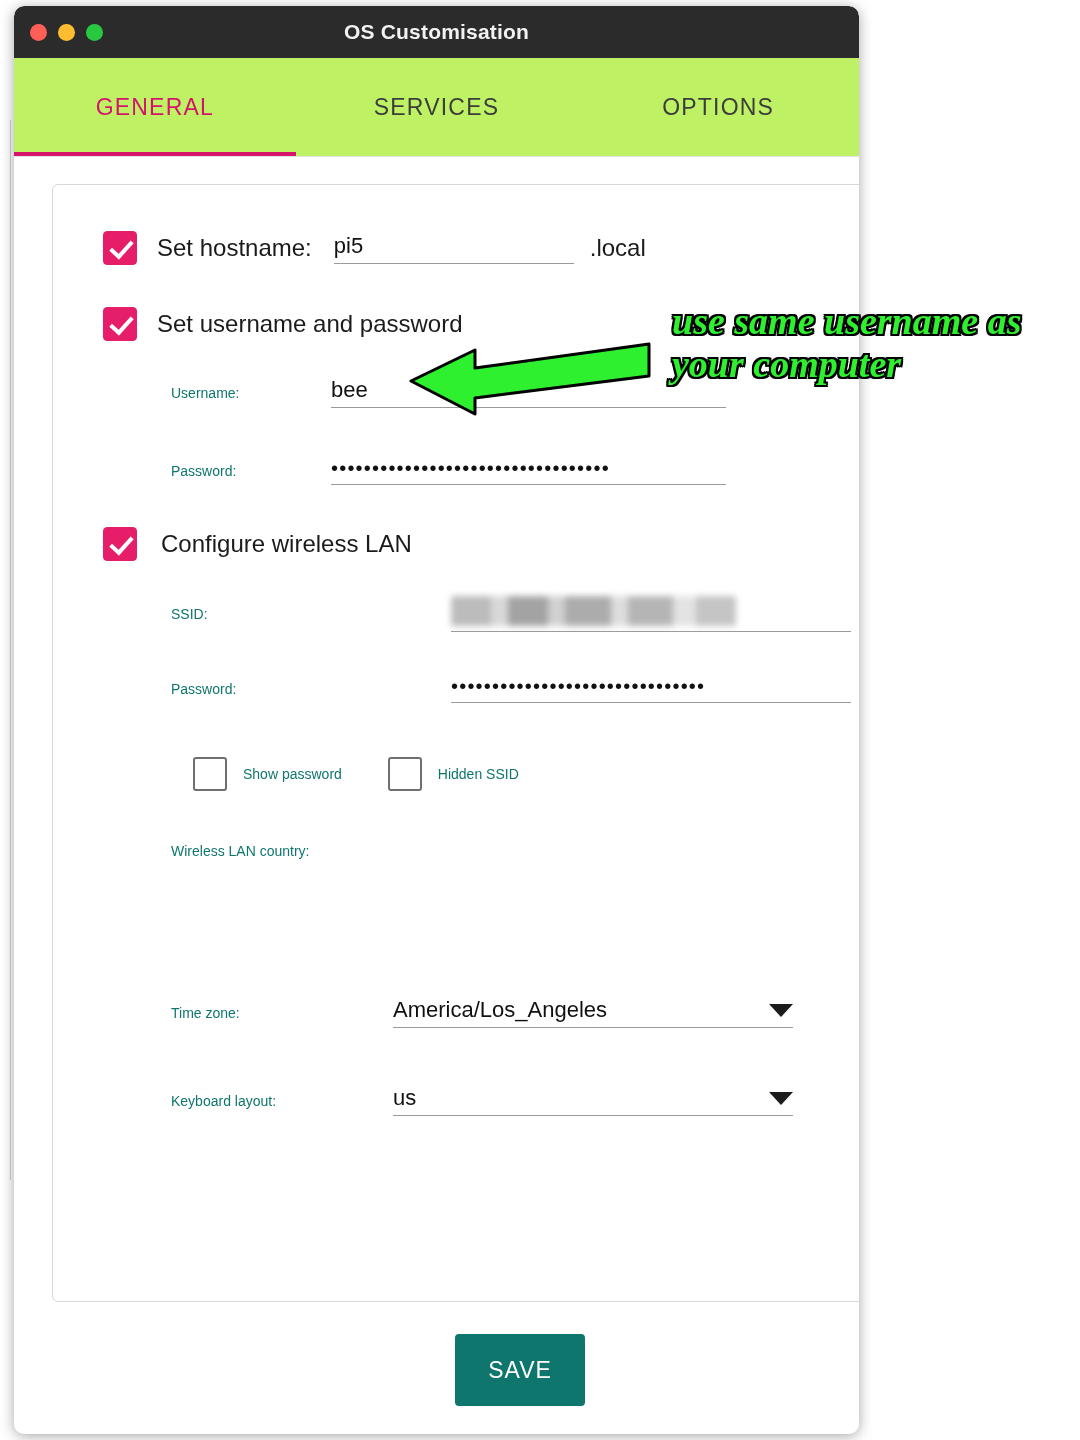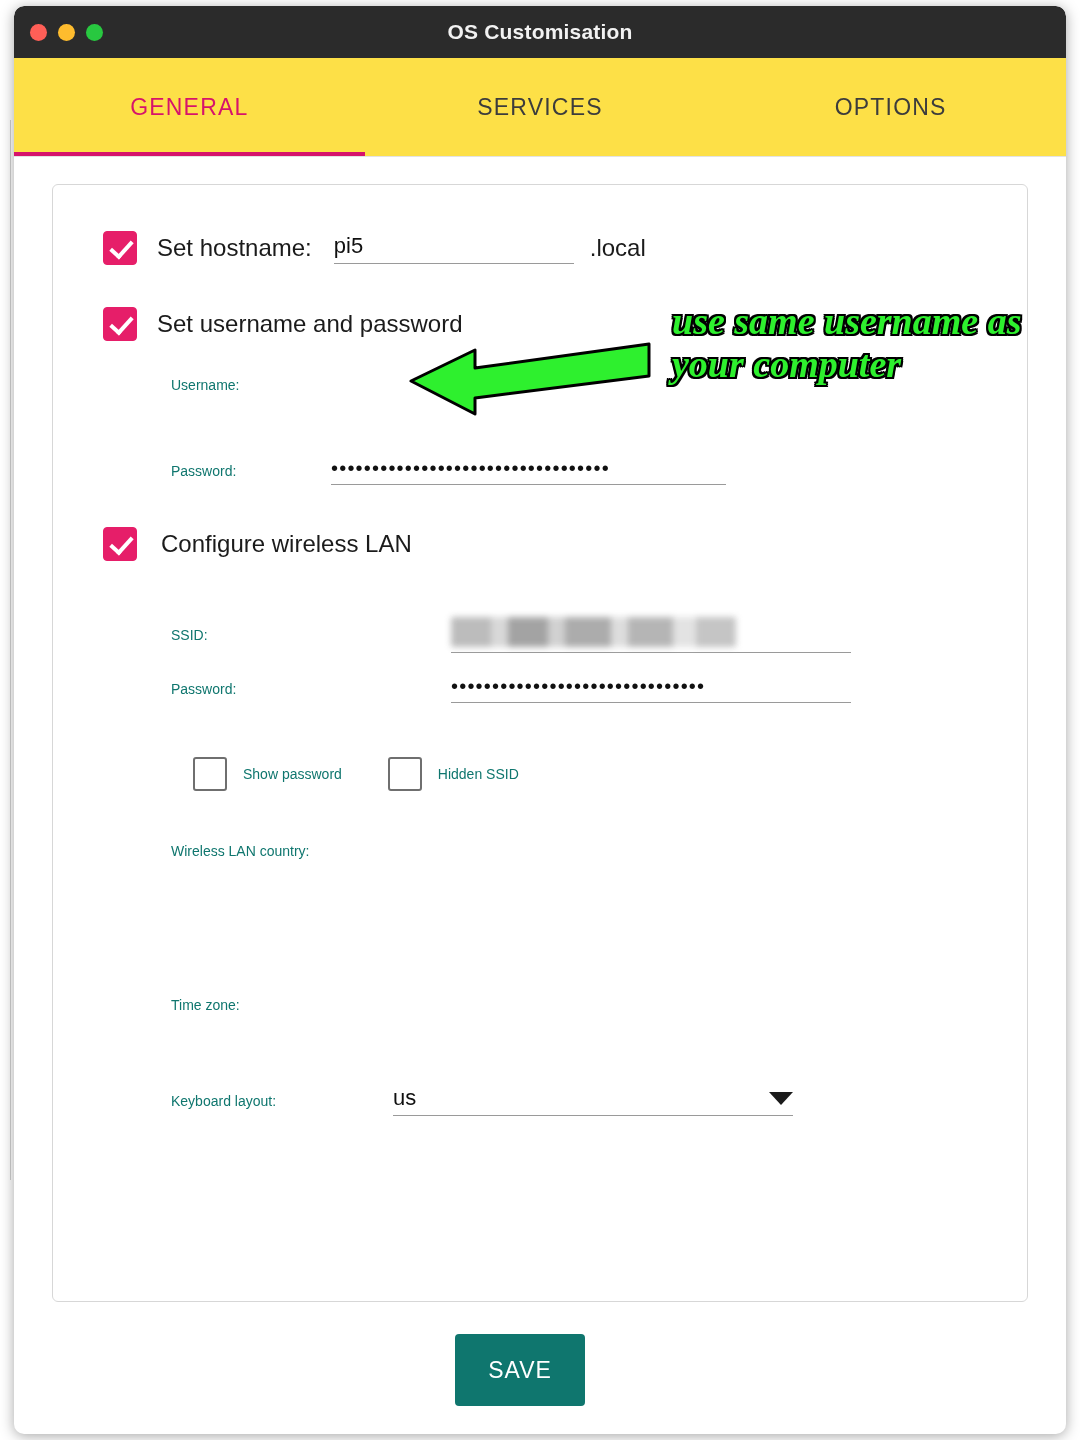--- a/index.html
+++ b/index.html
@@ -13,21 +13,21 @@
     font-family: "Liberation Sans", sans-serif;
     overflow: hidden;
     position: relative;
   }
 
   
   .window {
     position: absolute;
     left: 14px;
     top: 6px;
-    width: 1052px;
+    width: 845px;
     height: 1428px;
     background: #ffffff;
     border-radius: 10px;
     box-shadow: 0 2px 14px rgba(0,0,0,0.35);
     overflow: hidden;
   }
   .titlebar {
     height: 52px;
     background: #2b2b2b;
     border-top-left-radius: 10px;
@@ -58,21 +58,21 @@
     border-radius: 50%;
     display: block;
   }
   .dot.red { background: #ff5f57; }
   .dot.yellow { background: #febc2e; }
   .dot.green { background: #28c840; }
 
   
   .tabbar {
     height: 98px;
-    background: #fde047;
+    background: #bef264;
     display: flex;
     align-items: stretch;
     border-bottom: 1px solid #e3e3e3;
   }
   .tab {
     flex: 1;
     display: flex;
     align-items: center;
     justify-content: center;
     font-size: 23px;
@@ -279,33 +279,34 @@
       <span class="lbl" style="margin-left:16px;">.local</span>
     </div>
 
     <div class="row" style="left:50px; top:122px;">
       <span class="cb checked"></span>
       <span class="lbl" style="margin-left:20px;">Set username and password</span>
     </div>
 
     <div class="row" style="left:118px; top:192px;">
       <span class="lbl-sub" style="width:150px;">Username:</span>
+      <span class="underline-field" style="width:395px; margin-left:10px;">bee</span>
     </div>
 
     <div class="row" style="left:118px; top:272px;">
       <span class="lbl-sub" style="width:150px;">Password:</span>
       <span class="underline-field dots" style="width:395px; margin-left:10px;">••••••••••••••••••••••••••••••••••</span>
     </div>
 
     <div class="row" style="left:50px; top:342px;">
       <span class="cb checked"></span>
       <span class="lbl" style="margin-left:24px;">Configure wireless LAN</span>
     </div>
 
-    <div class="row" style="left:118px; top:432px;">
+    <div class="row" style="left:118px; top:411px;">
       <span class="lbl-sub" style="width:280px;">SSID:</span>
       <span class="underline-field" style="width:400px; height:36px; position:relative;">
         <span class="blur-ssid" style="position:absolute; left:0; top:0;"></span>
       </span>
     </div>
 
     <div class="row" style="left:118px; top:490px;">
       <span class="lbl-sub" style="width:280px;">Password:</span>
       <span class="underline-field dots" style="width:400px;">•••••••••••••••••••••••••••••••</span>
     </div>
@@ -317,20 +318,24 @@
       <span class="lbl-sub" style="margin-left:16px;">Hidden SSID</span>
     </div>
 
     <div class="row" style="left:118px; top:658px;">
       <span class="lbl-sub" style="width:280px;">Wireless LAN country:</span>
     </div>
 
 
     <div class="row" style="left:118px; top:812px;">
       <span class="lbl-sub" style="width:222px;">Time zone:</span>
+      <span class="underline-field" style="width:400px; display:flex; align-items:center; justify-content:space-between;">
+        <span>America/Los_Angeles</span>
+        <span class="caret"></span>
+      </span>
     </div>
 
     <div class="row" style="left:118px; top:900px;">
       <span class="lbl-sub" style="width:222px;">Keyboard layout:</span>
       <span class="underline-field" style="width:400px; display:flex; align-items:center; justify-content:space-between;">
         <span>us</span>
         <span class="caret"></span>
       </span>
     </div>
 

